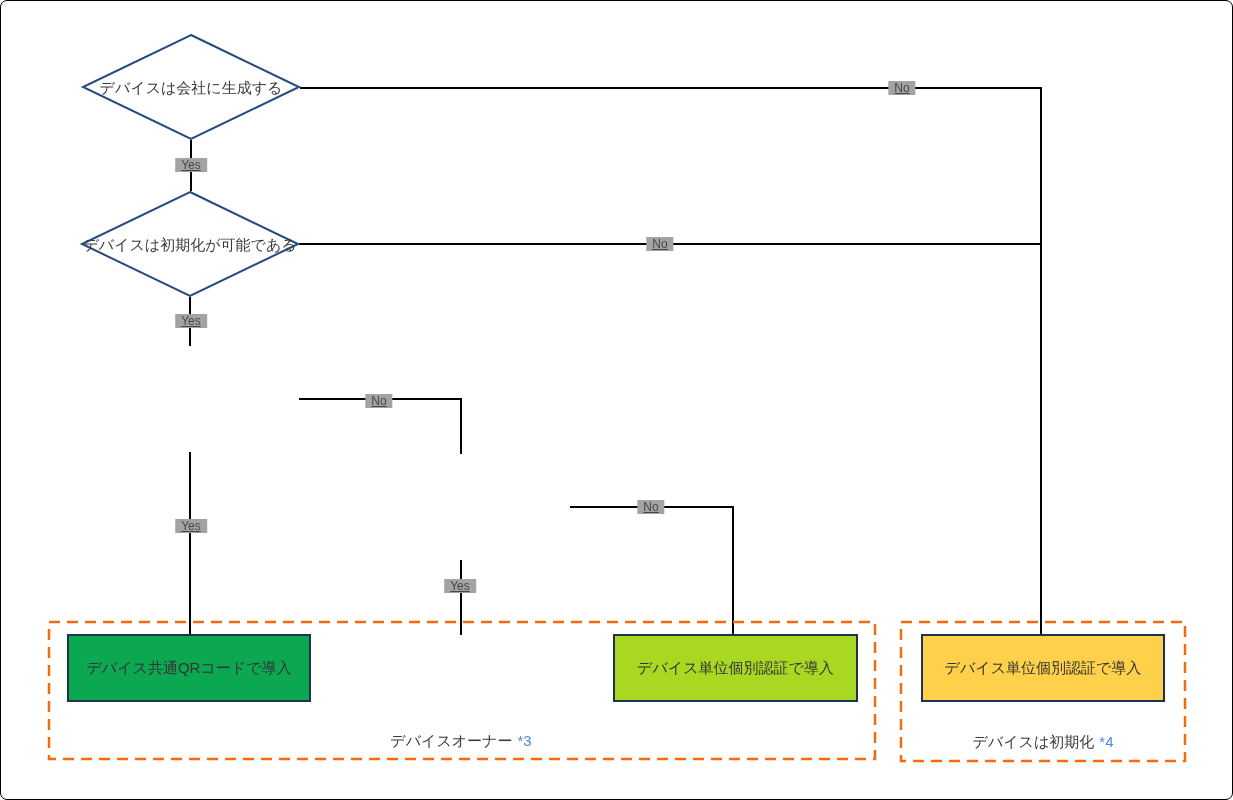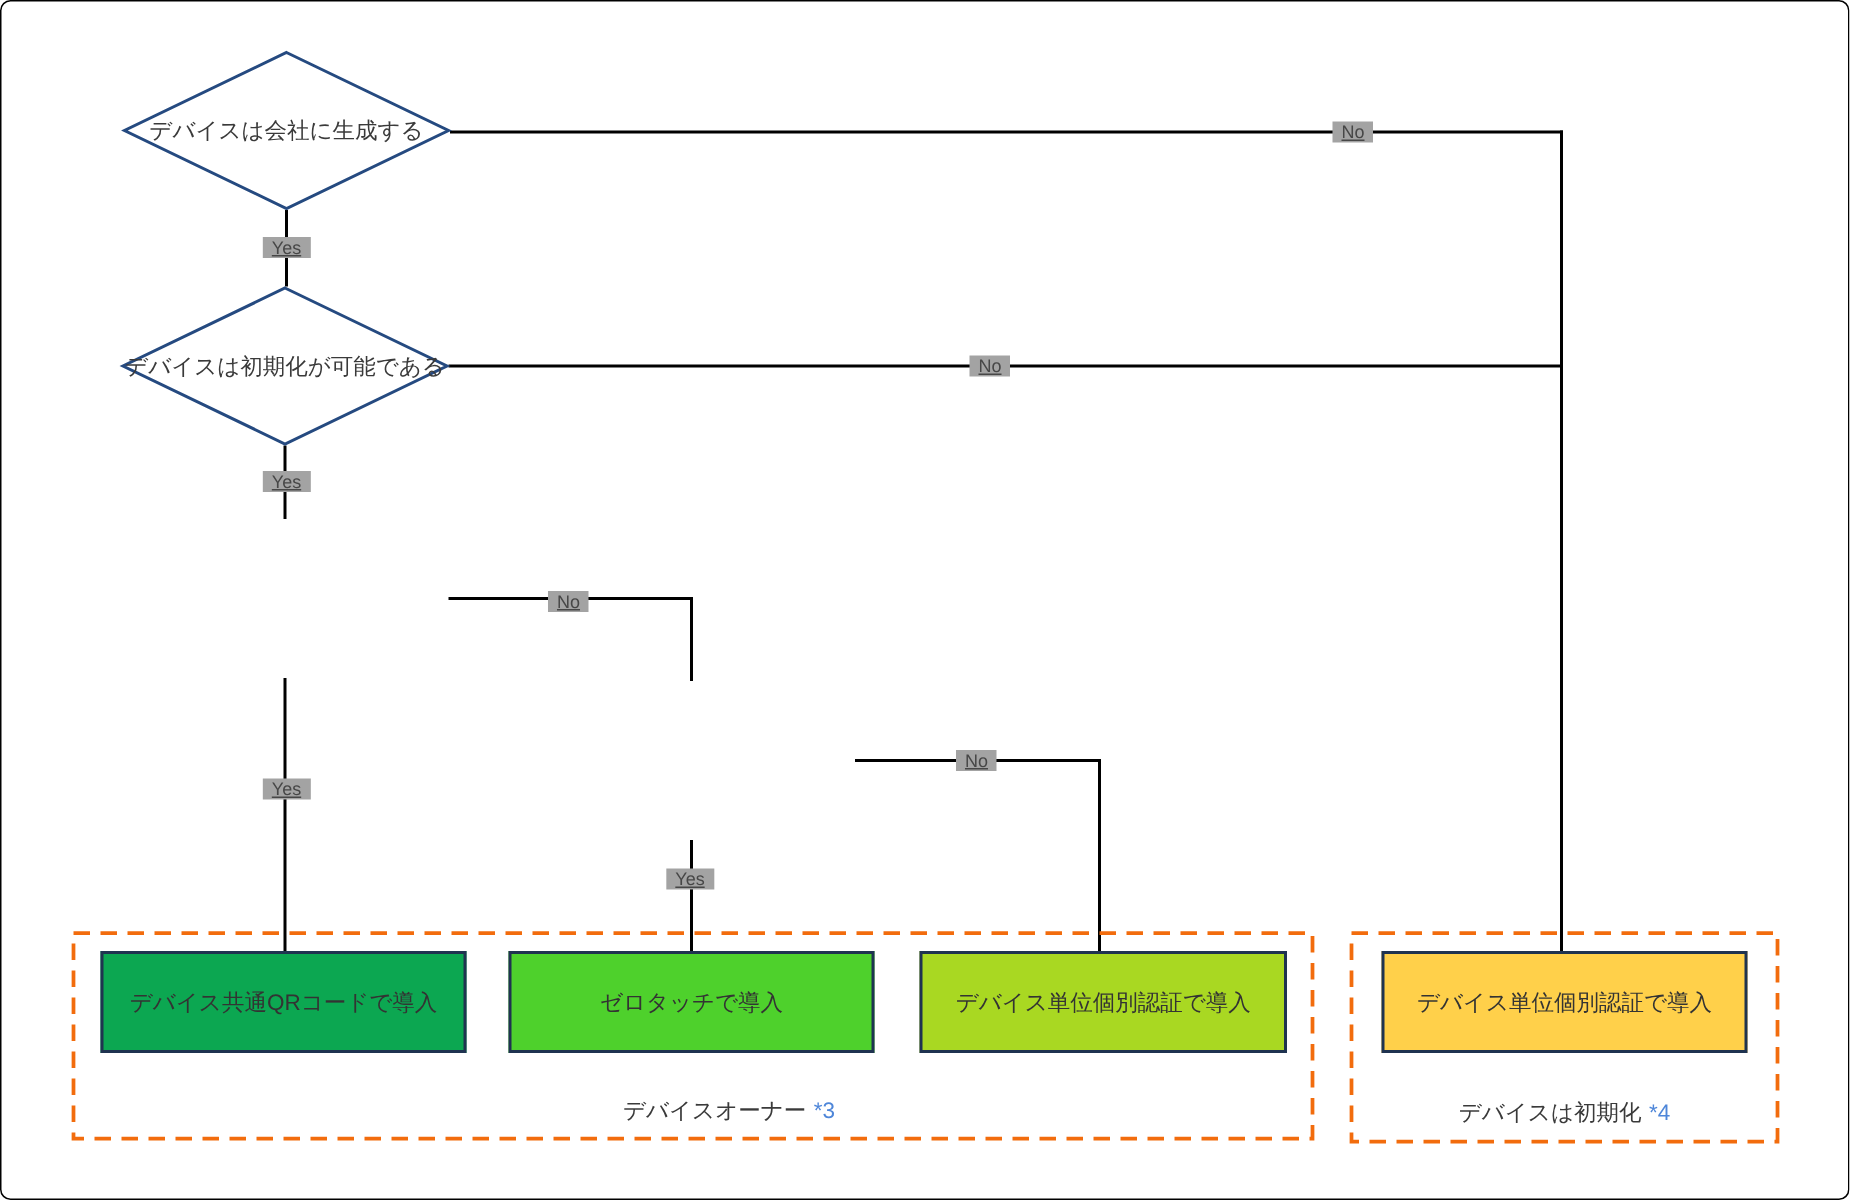--- a/index.html
+++ b/index.html
@@ -125,31 +125,28 @@
       <span>デバイスは初期化</span>
       <span>が可能である</span>
     </div>
   </div>
 
 
 
   <div class="outcome-box" style="left: 66px; top: 633px; width: 244px; background: rgb(12, 167, 81); border-color: rgb(31, 51, 80);">
     <span>デバイス共通QRコードで導入</span>
   </div>
-  <div class="outcome-box" style="left: 338px; top: 633px; width: 244px; background: rgb(78, 209, 44); border-color: rgb(31, 51, 80);">
-    <span>ゼロタッチで導入</span>
-  </div>
   <div class="outcome-box" style="left: 612px; top: 633px; width: 245px; background: rgb(169, 216, 34); border-color: rgb(31, 51, 80);">
     <span>デバイス単位個別認証で導入</span>
   </div>
   <div class="outcome-box" style="left: 920px; top: 633px; width: 244px; background: rgb(255, 208, 74); border-color: rgb(31, 51, 80);">
     <span>デバイス単位個別認証で導入</span>
   </div>
 
-  <div class="group-label" style="left:460px; top:740px;margin-left:25px;">
+  <div class="group-label" style="left:460px; top:740px;">
     <span>デバイスオーナー</span><span class="note" style="color: rgb(78, 134, 217);">*3</span>
   </div>
   <div class="group-label" style="left:1042px; top:741px;">
     <span>デバイスは初期化</span><span class="note" style="color: rgb(78, 134, 217);">*4</span>
   </div>
 
   <span class="edge-label" style="left:190px; top:164px;">Yes</span>
   <span class="edge-label" style="left:901px; top:87px;">No</span>
   <span class="edge-label" style="left:190px; top:320px;">Yes</span>
   <span class="edge-label" style="left:659px; top:243px;">No</span>

